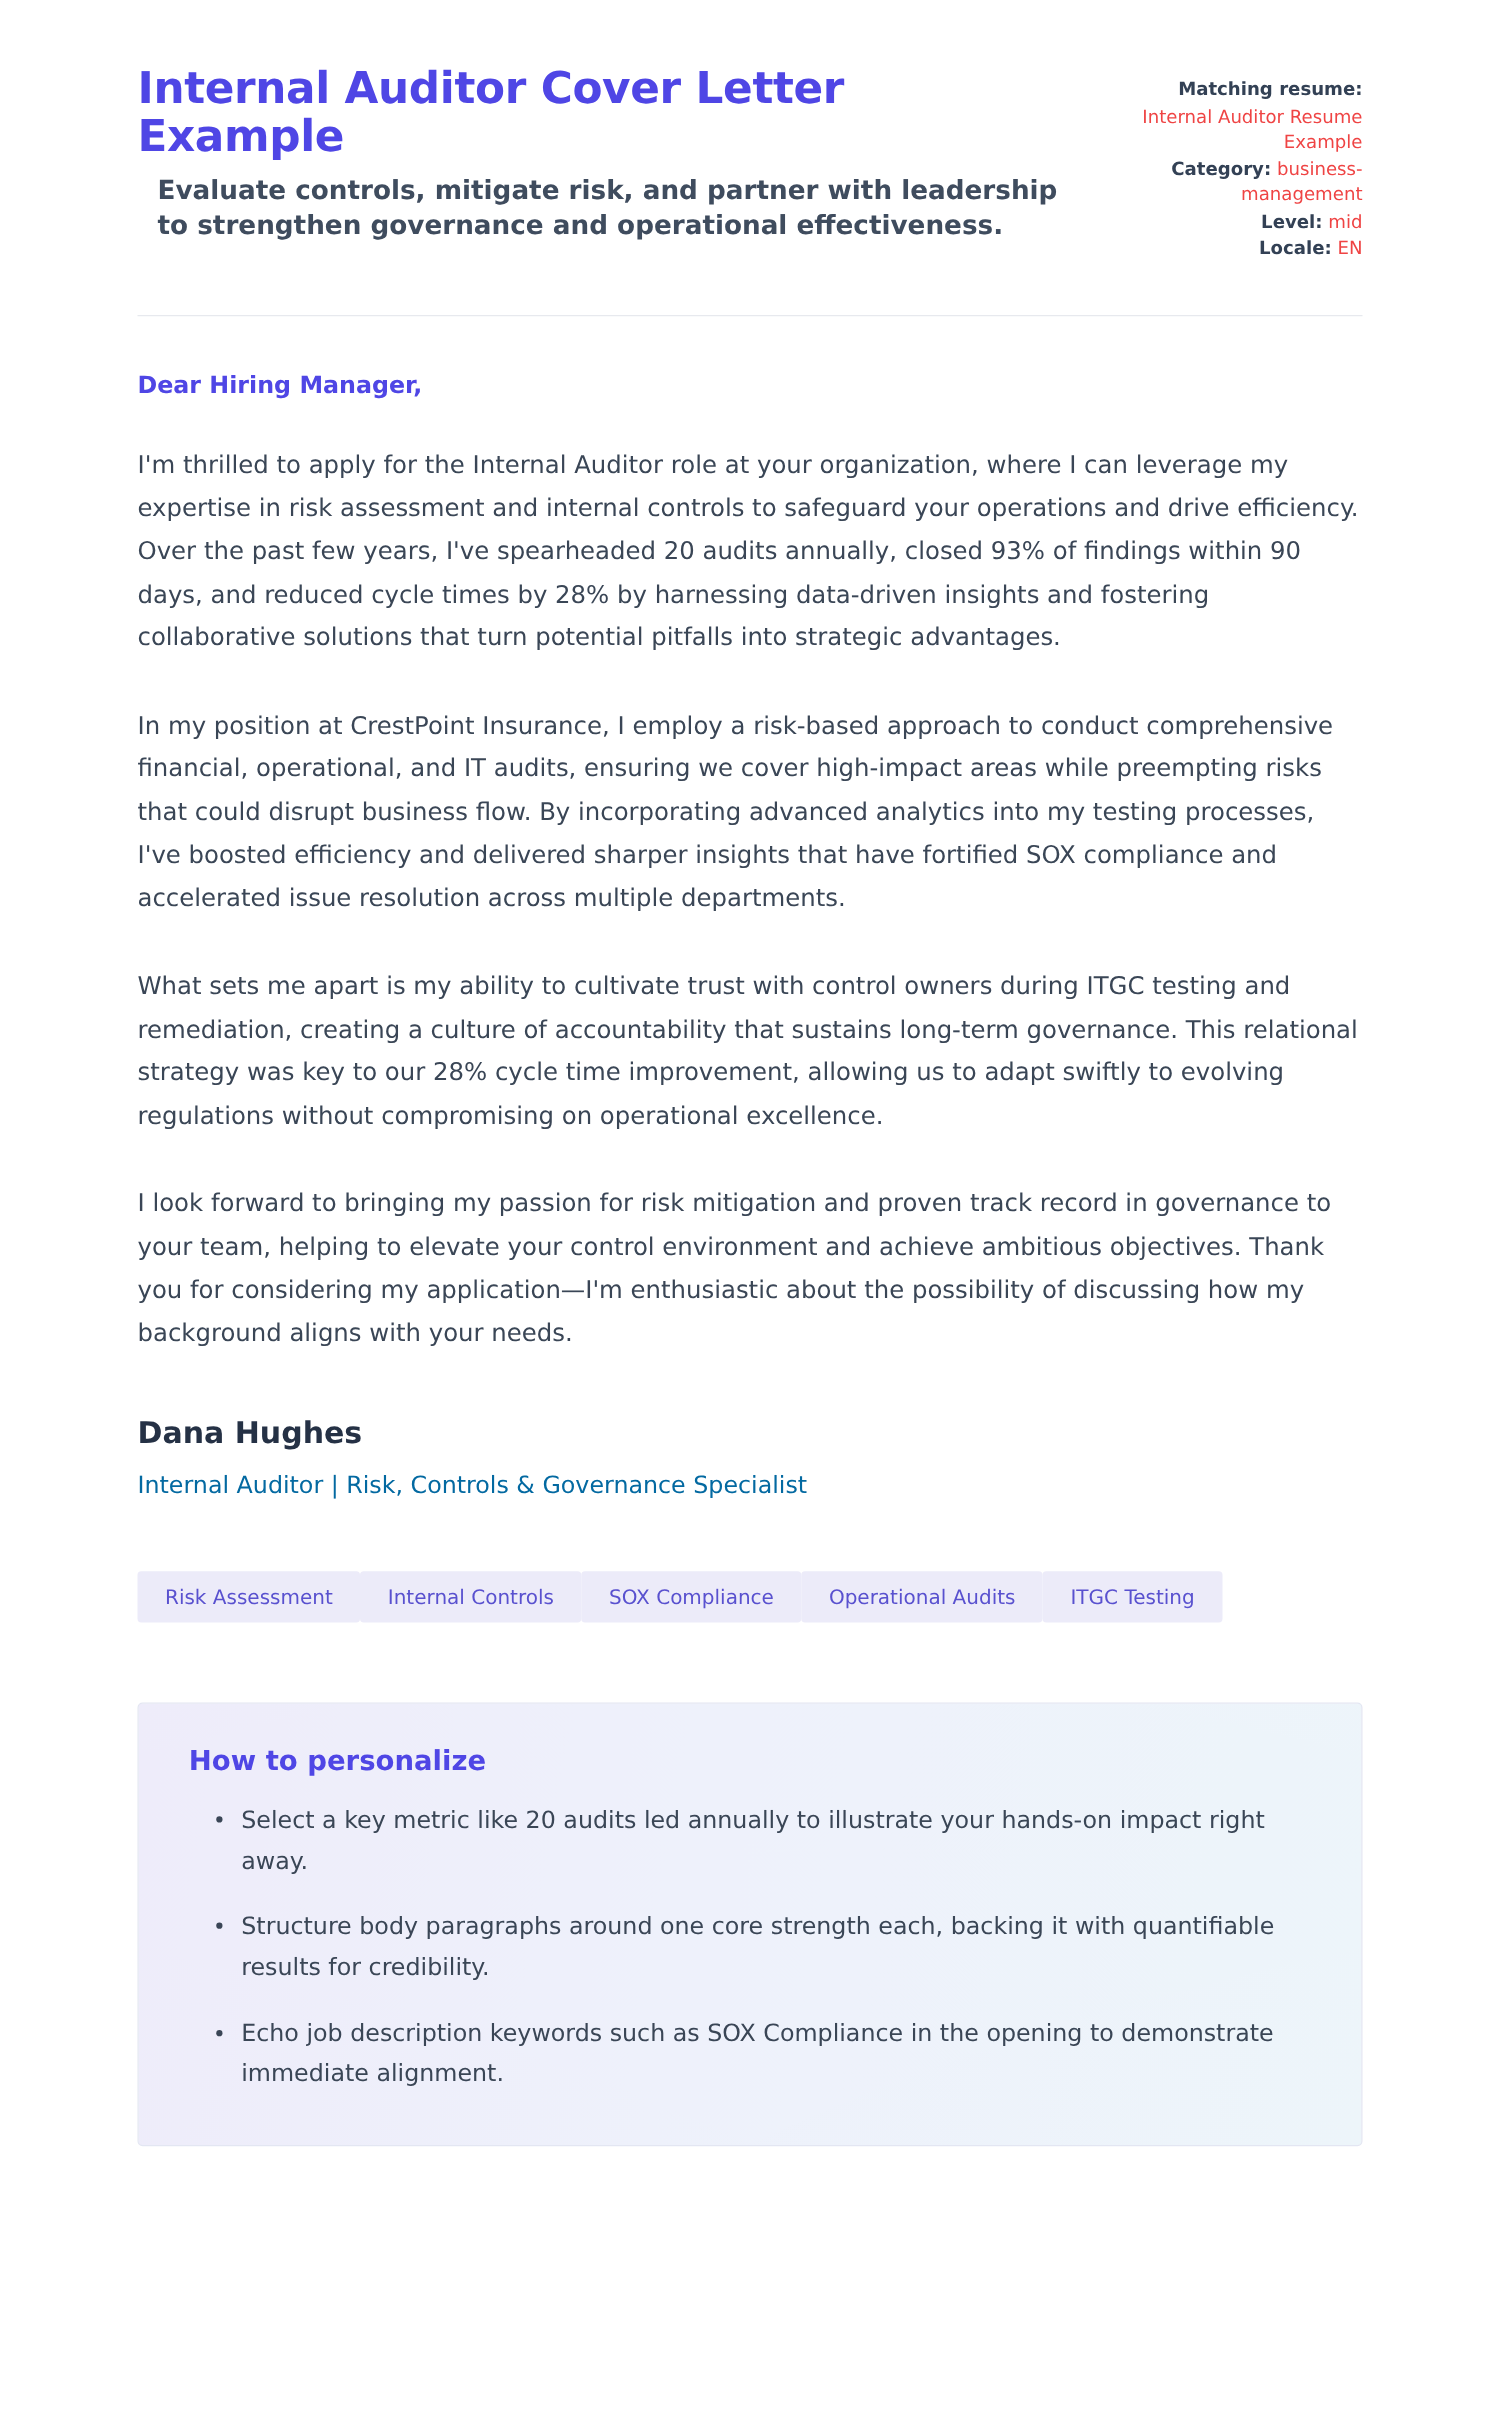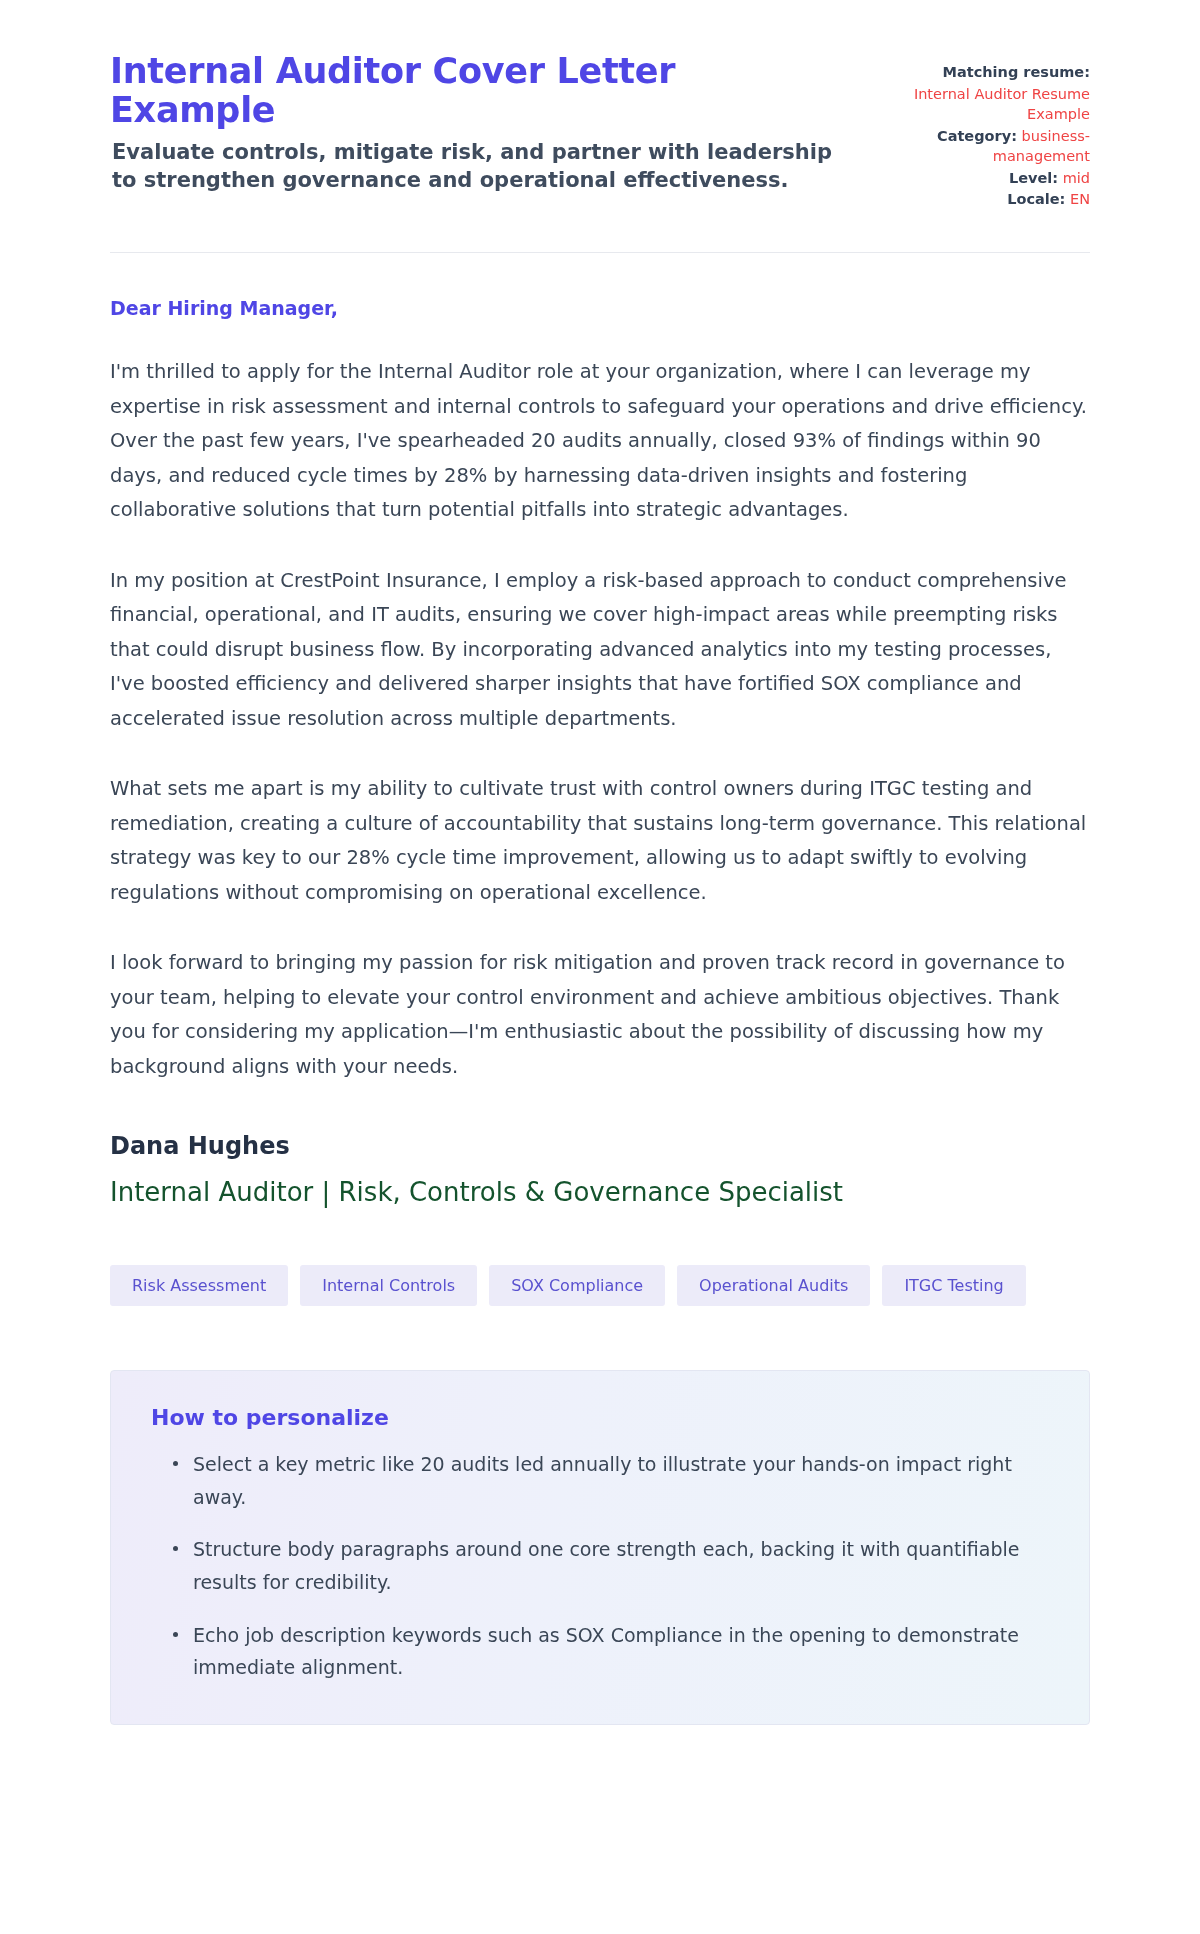--- a/index.html
+++ b/index.html
@@ -36,21 +36,21 @@
   }
   .doc-title {
     margin: 0;
     font-size: 35px;
     line-height: 1.12;
     font-weight: 700;
     color: #4f46e5;
     letter-spacing: -0.3px;
   }
   .doc-subtitle {
-    margin: 9px 0 0 2px;
+    margin: 9px 0 0 16px;
     font-size: 21px;
     line-height: 1.32;
     font-weight: 700;
     color: #3f4c5e;
     max-width: 730px;
   }
 
   .meta {
     flex: 0 0 auto;
     width: 215px;
@@ -95,30 +95,30 @@
   
   .signature { margin-top: 48px; }
   .sign-name {
     margin: 0;
     font-size: 24px;
     font-weight: 700;
     color: #253145;
   }
   .sign-role {
     margin: 17px 0 0 0;
-    font-size: 26px;
-    color: #14532d;
+    font-size: 19px;
+    color: #0369a1;
     font-weight: 400;
   }
 
   
   .tags {
     display: flex;
     flex-wrap: wrap;
-    gap: 12px;
+    gap: 0;
     margin-top: 58px;
   }
   .tag {
     background: #ecebf9;
     color: #5951cf;
     font-size: 16px;
     padding: 11px 22px;
     border-radius: 3px;
     white-space: nowrap;
   }

